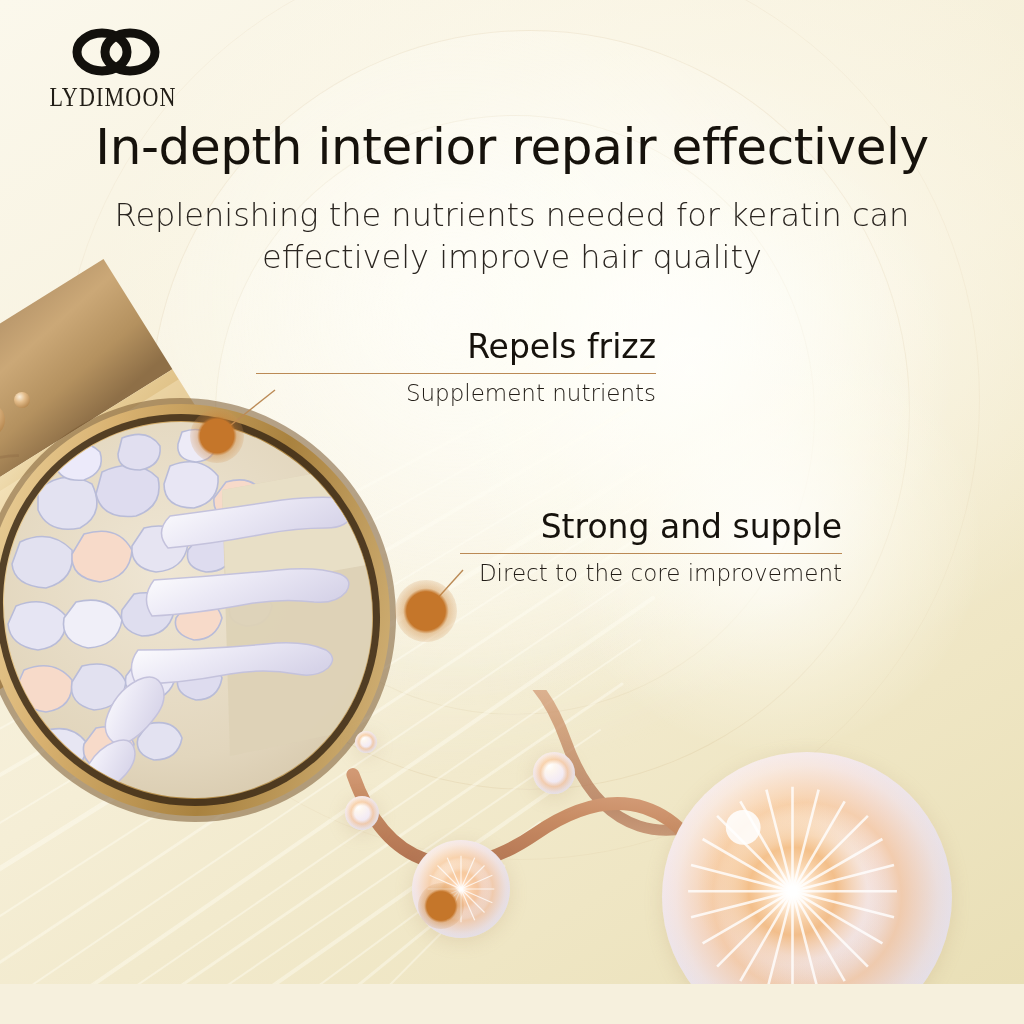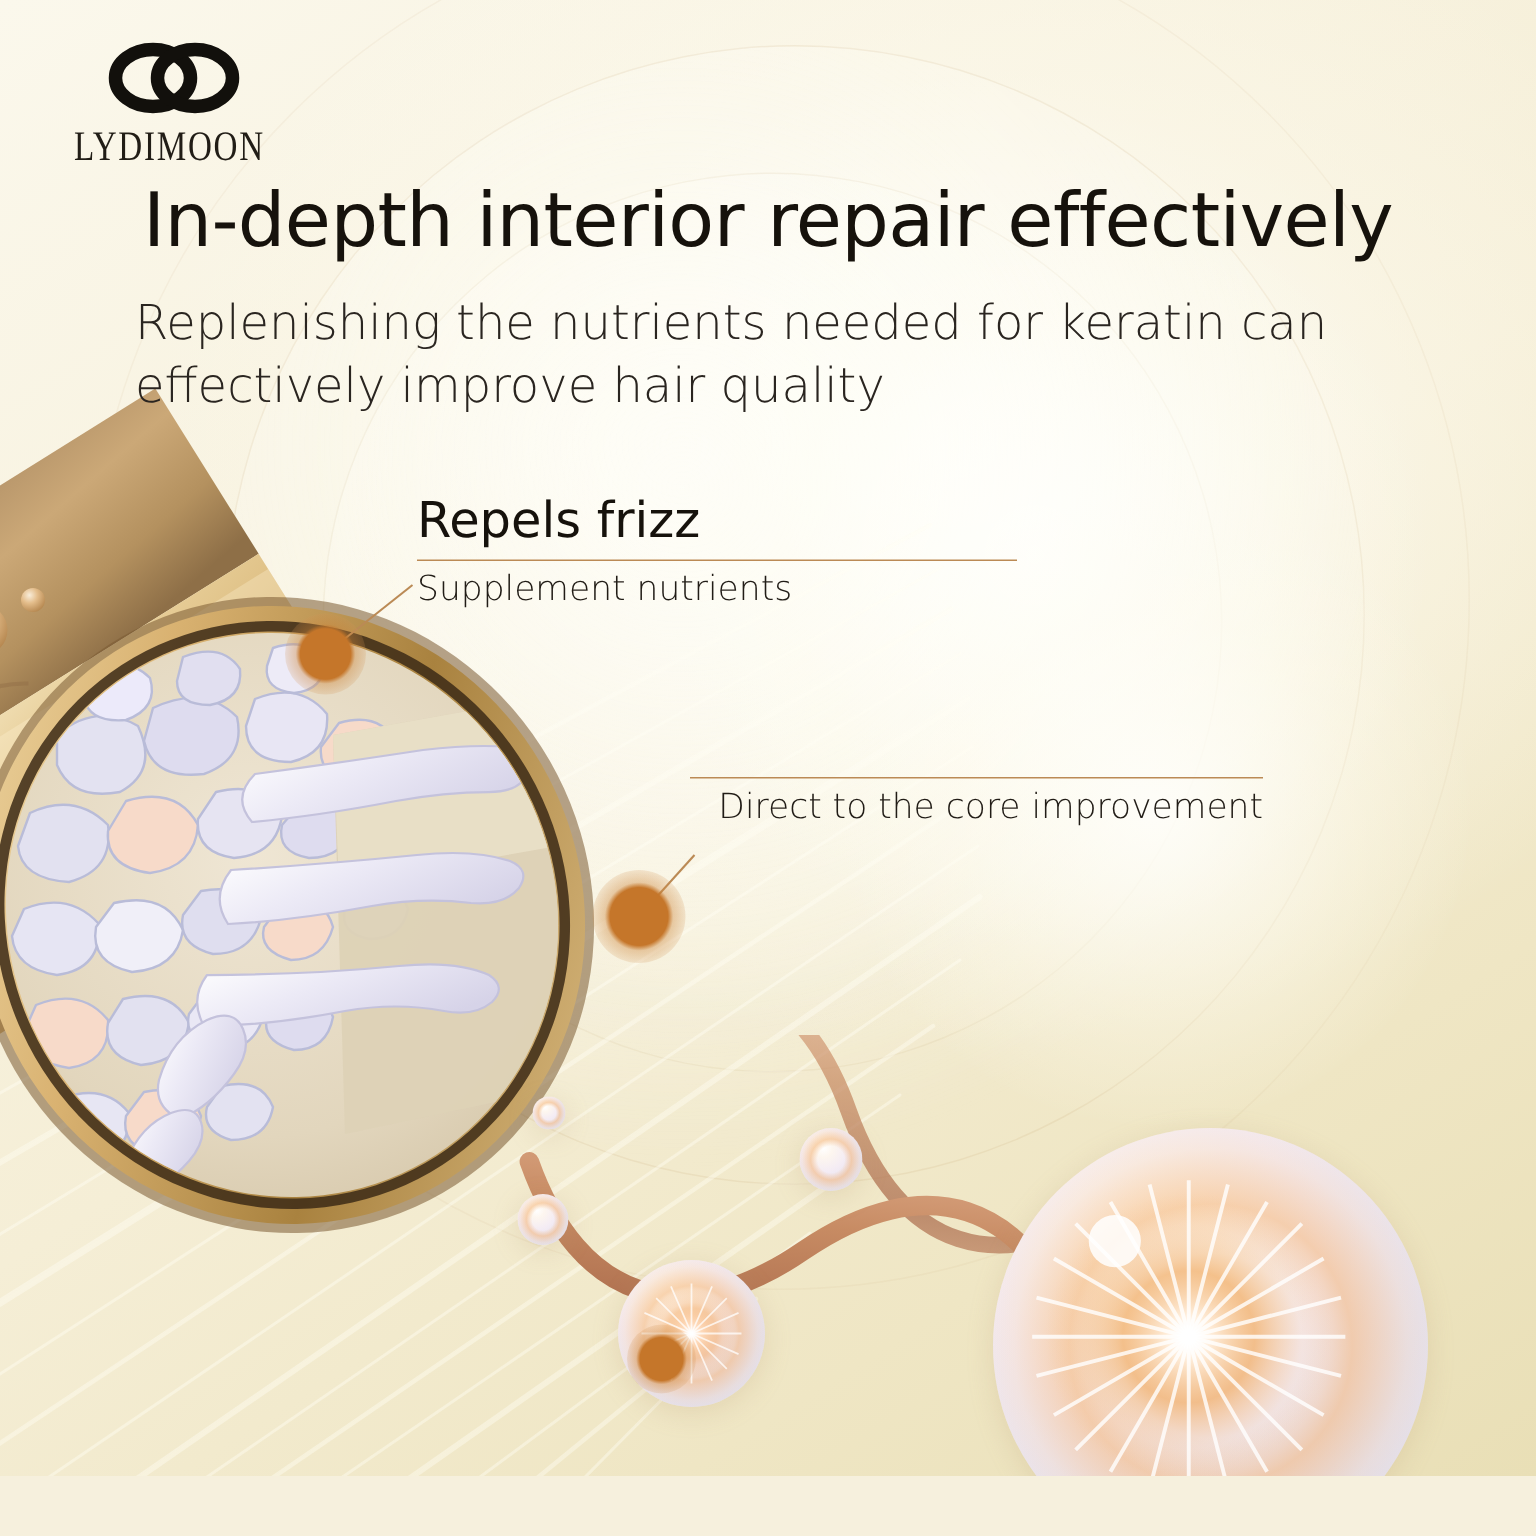--- a/index.html
+++ b/index.html
@@ -75,41 +75,42 @@
   
   #headline {
     position:absolute; left:0; right:0; top:118px;
     text-align:center;
     font-family:"DejaVu Sans", sans-serif;
     font-size:50px; font-weight:400; color:#16120c;
     letter-spacing:-0.4px;
   }
   #subheadline {
     position:absolute; left:90px; right:90px; top:195px;
+    text-align:center;
     font-size:32px; font-weight:300; color:#2a2520;
     line-height:1.30;
   }
   #subheadline .l2 { display:block; }
 
   
   .callout { position:absolute; }
   .callout .title {
     font-size:33px; font-weight:400; color:#16120c;
     line-height:1.05; white-space:nowrap;
   }
   .callout .rule {
     height:0; border-top:1.3px solid #bb8a55;
     margin:8px 0 7px 0;
   }
   .callout .sub {
     font-size:23px; font-weight:350; color:#211c16;
     line-height:1.1; white-space:nowrap;
   }
 
-  #callout-1 { left:278px; top:330px; width:400px; text-align:left; }
+  #callout-1 { left:256px; top:330px; width:400px; text-align:right; }
   #callout-2 { left:460px; top:510px; width:382px; text-align:right; }
   #callout-3 { left:72px; top:845px; width:362px; text-align:left; }
   #callout-3 .title { font-size:34px; }
   #callout-3 .sub { font-size:23px; }
 
   
   #leaders { position:absolute; inset:0; pointer-events:none; }
 
   .marker {
     position:absolute; border-radius:50%;
@@ -438,18 +439,19 @@
     <span class="l2">effectively improve hair quality</span>
   </p>
 
   <div class="callout" id="callout-1">
     <div class="title">Repels frizz</div>
     <div class="rule"></div>
     <div class="sub">Supplement nutrients</div>
   </div>
 
   <div class="callout" id="callout-2">
+    <div class="title">Strong and supple</div>
     <div class="rule"></div>
     <div class="sub">Direct to the core improvement</div>
   </div>
 
 
 </div>
 
 </body></html>

